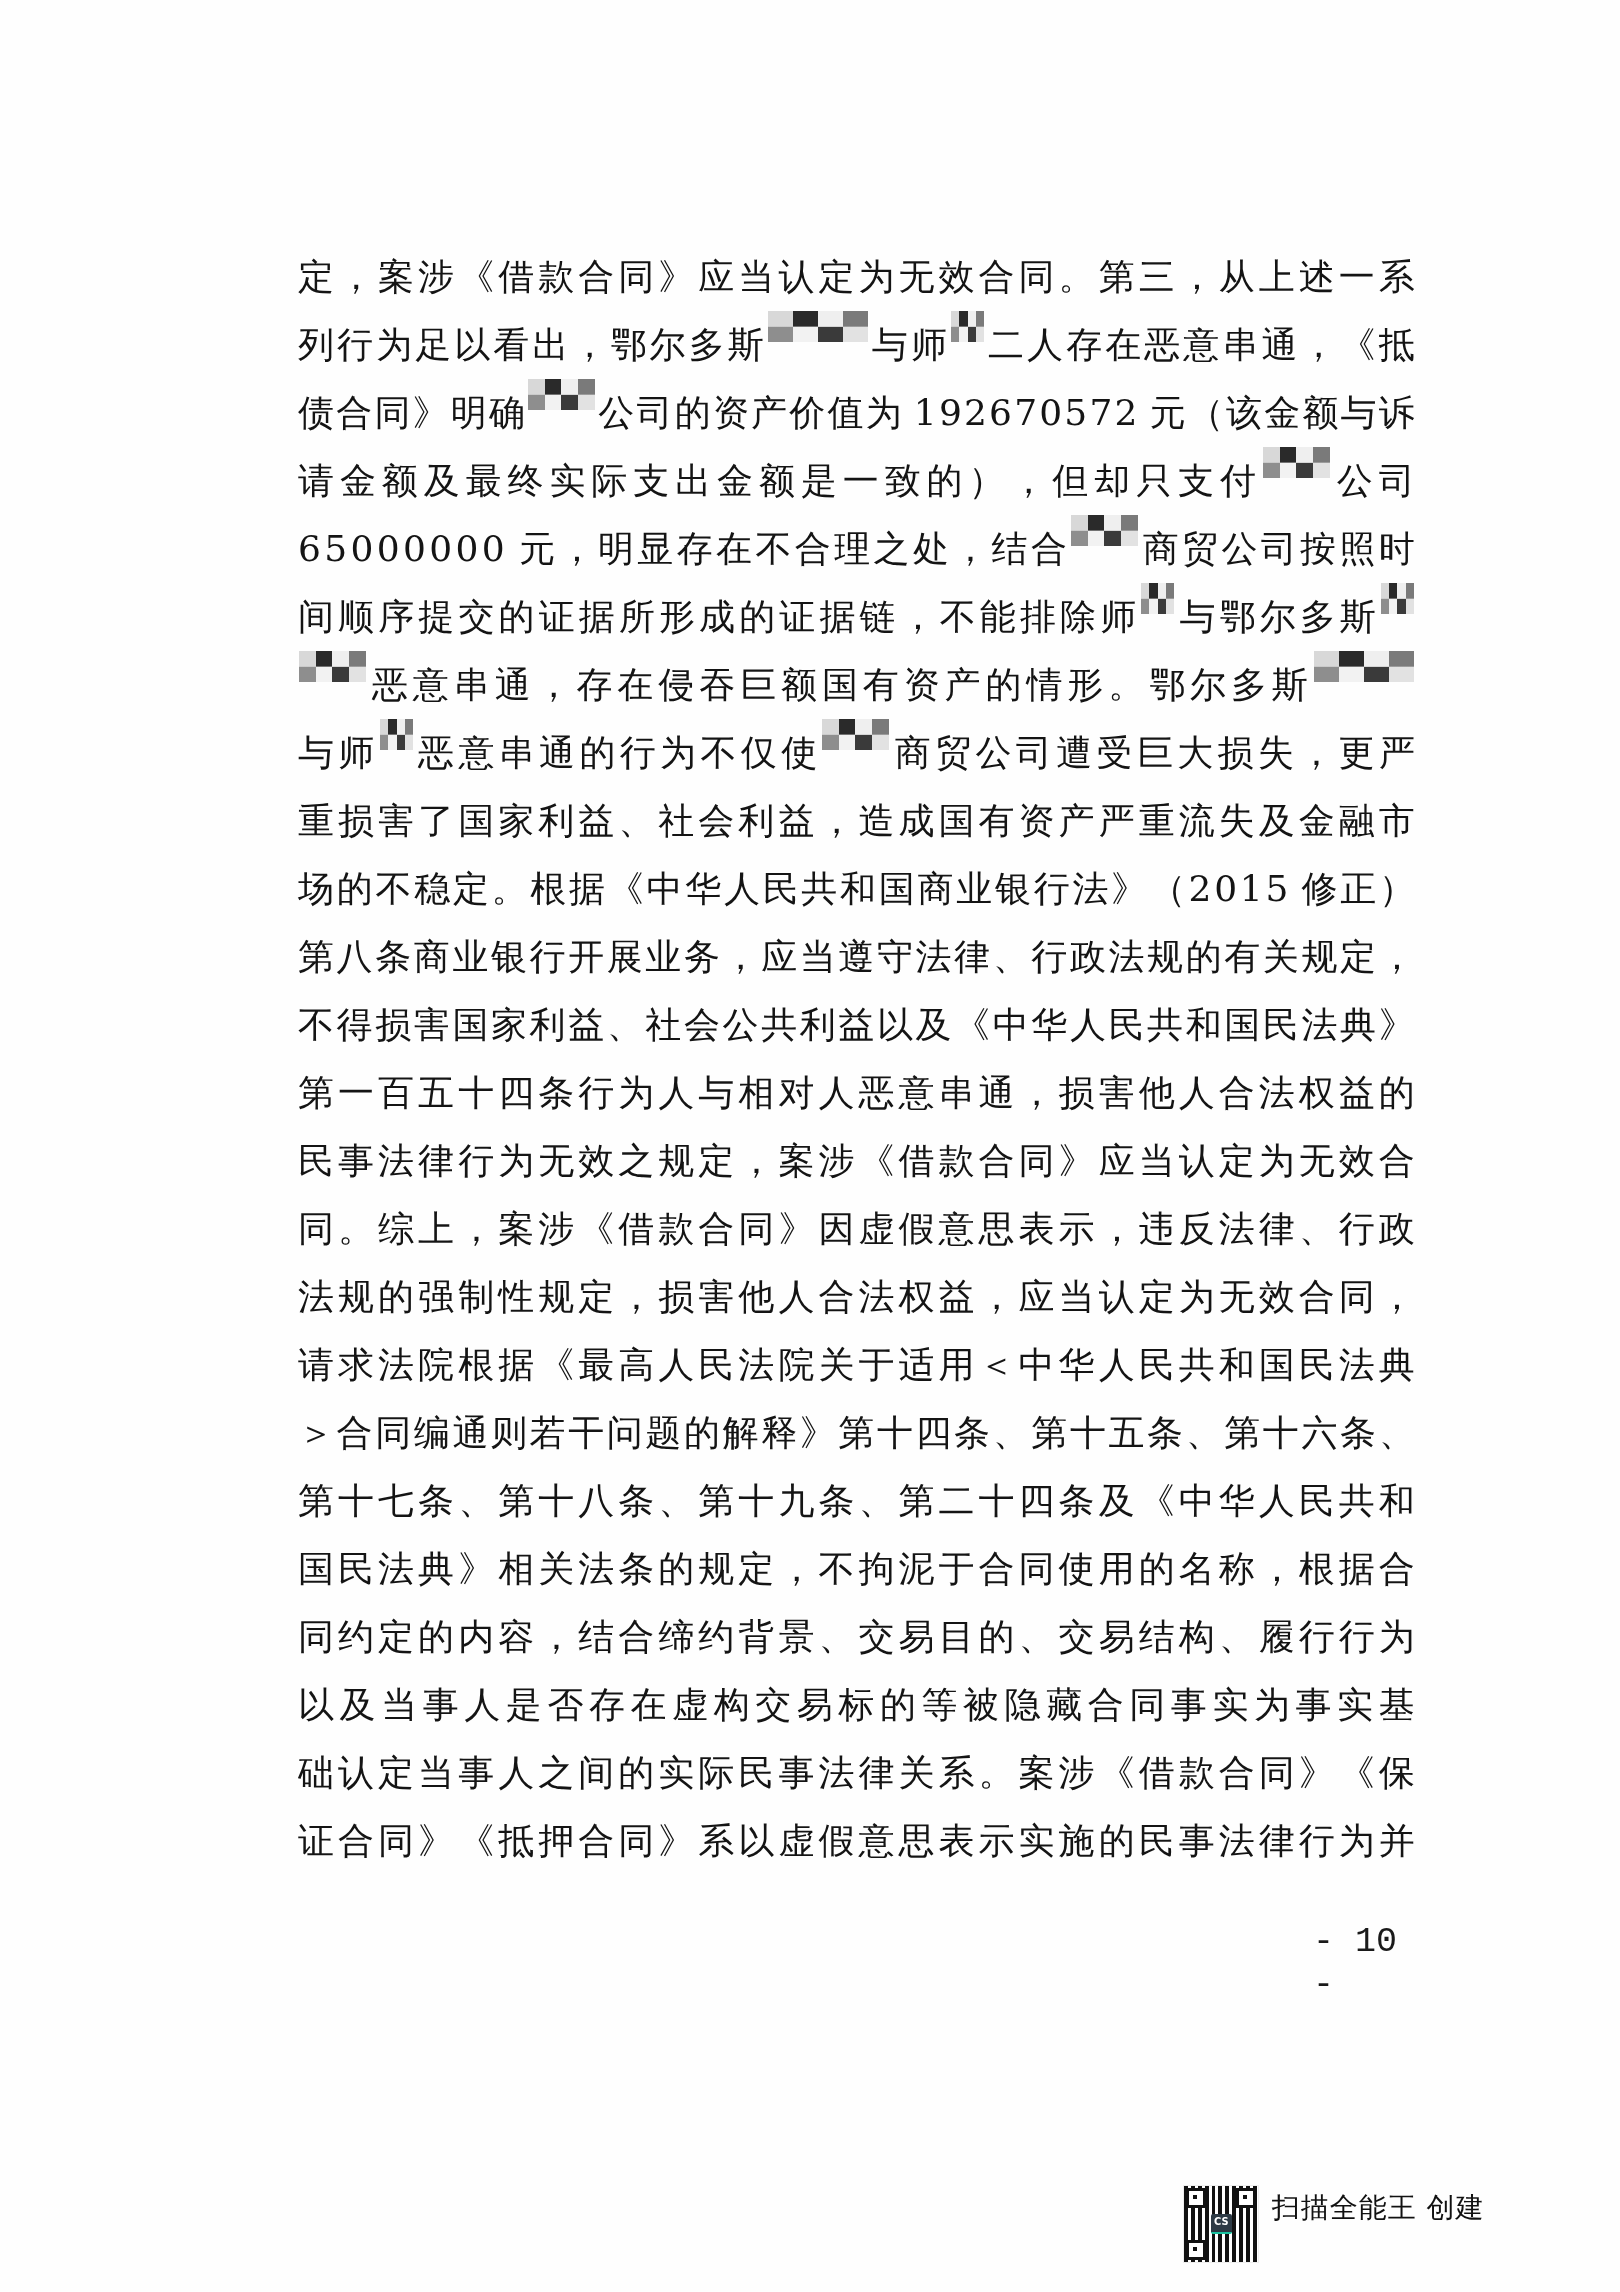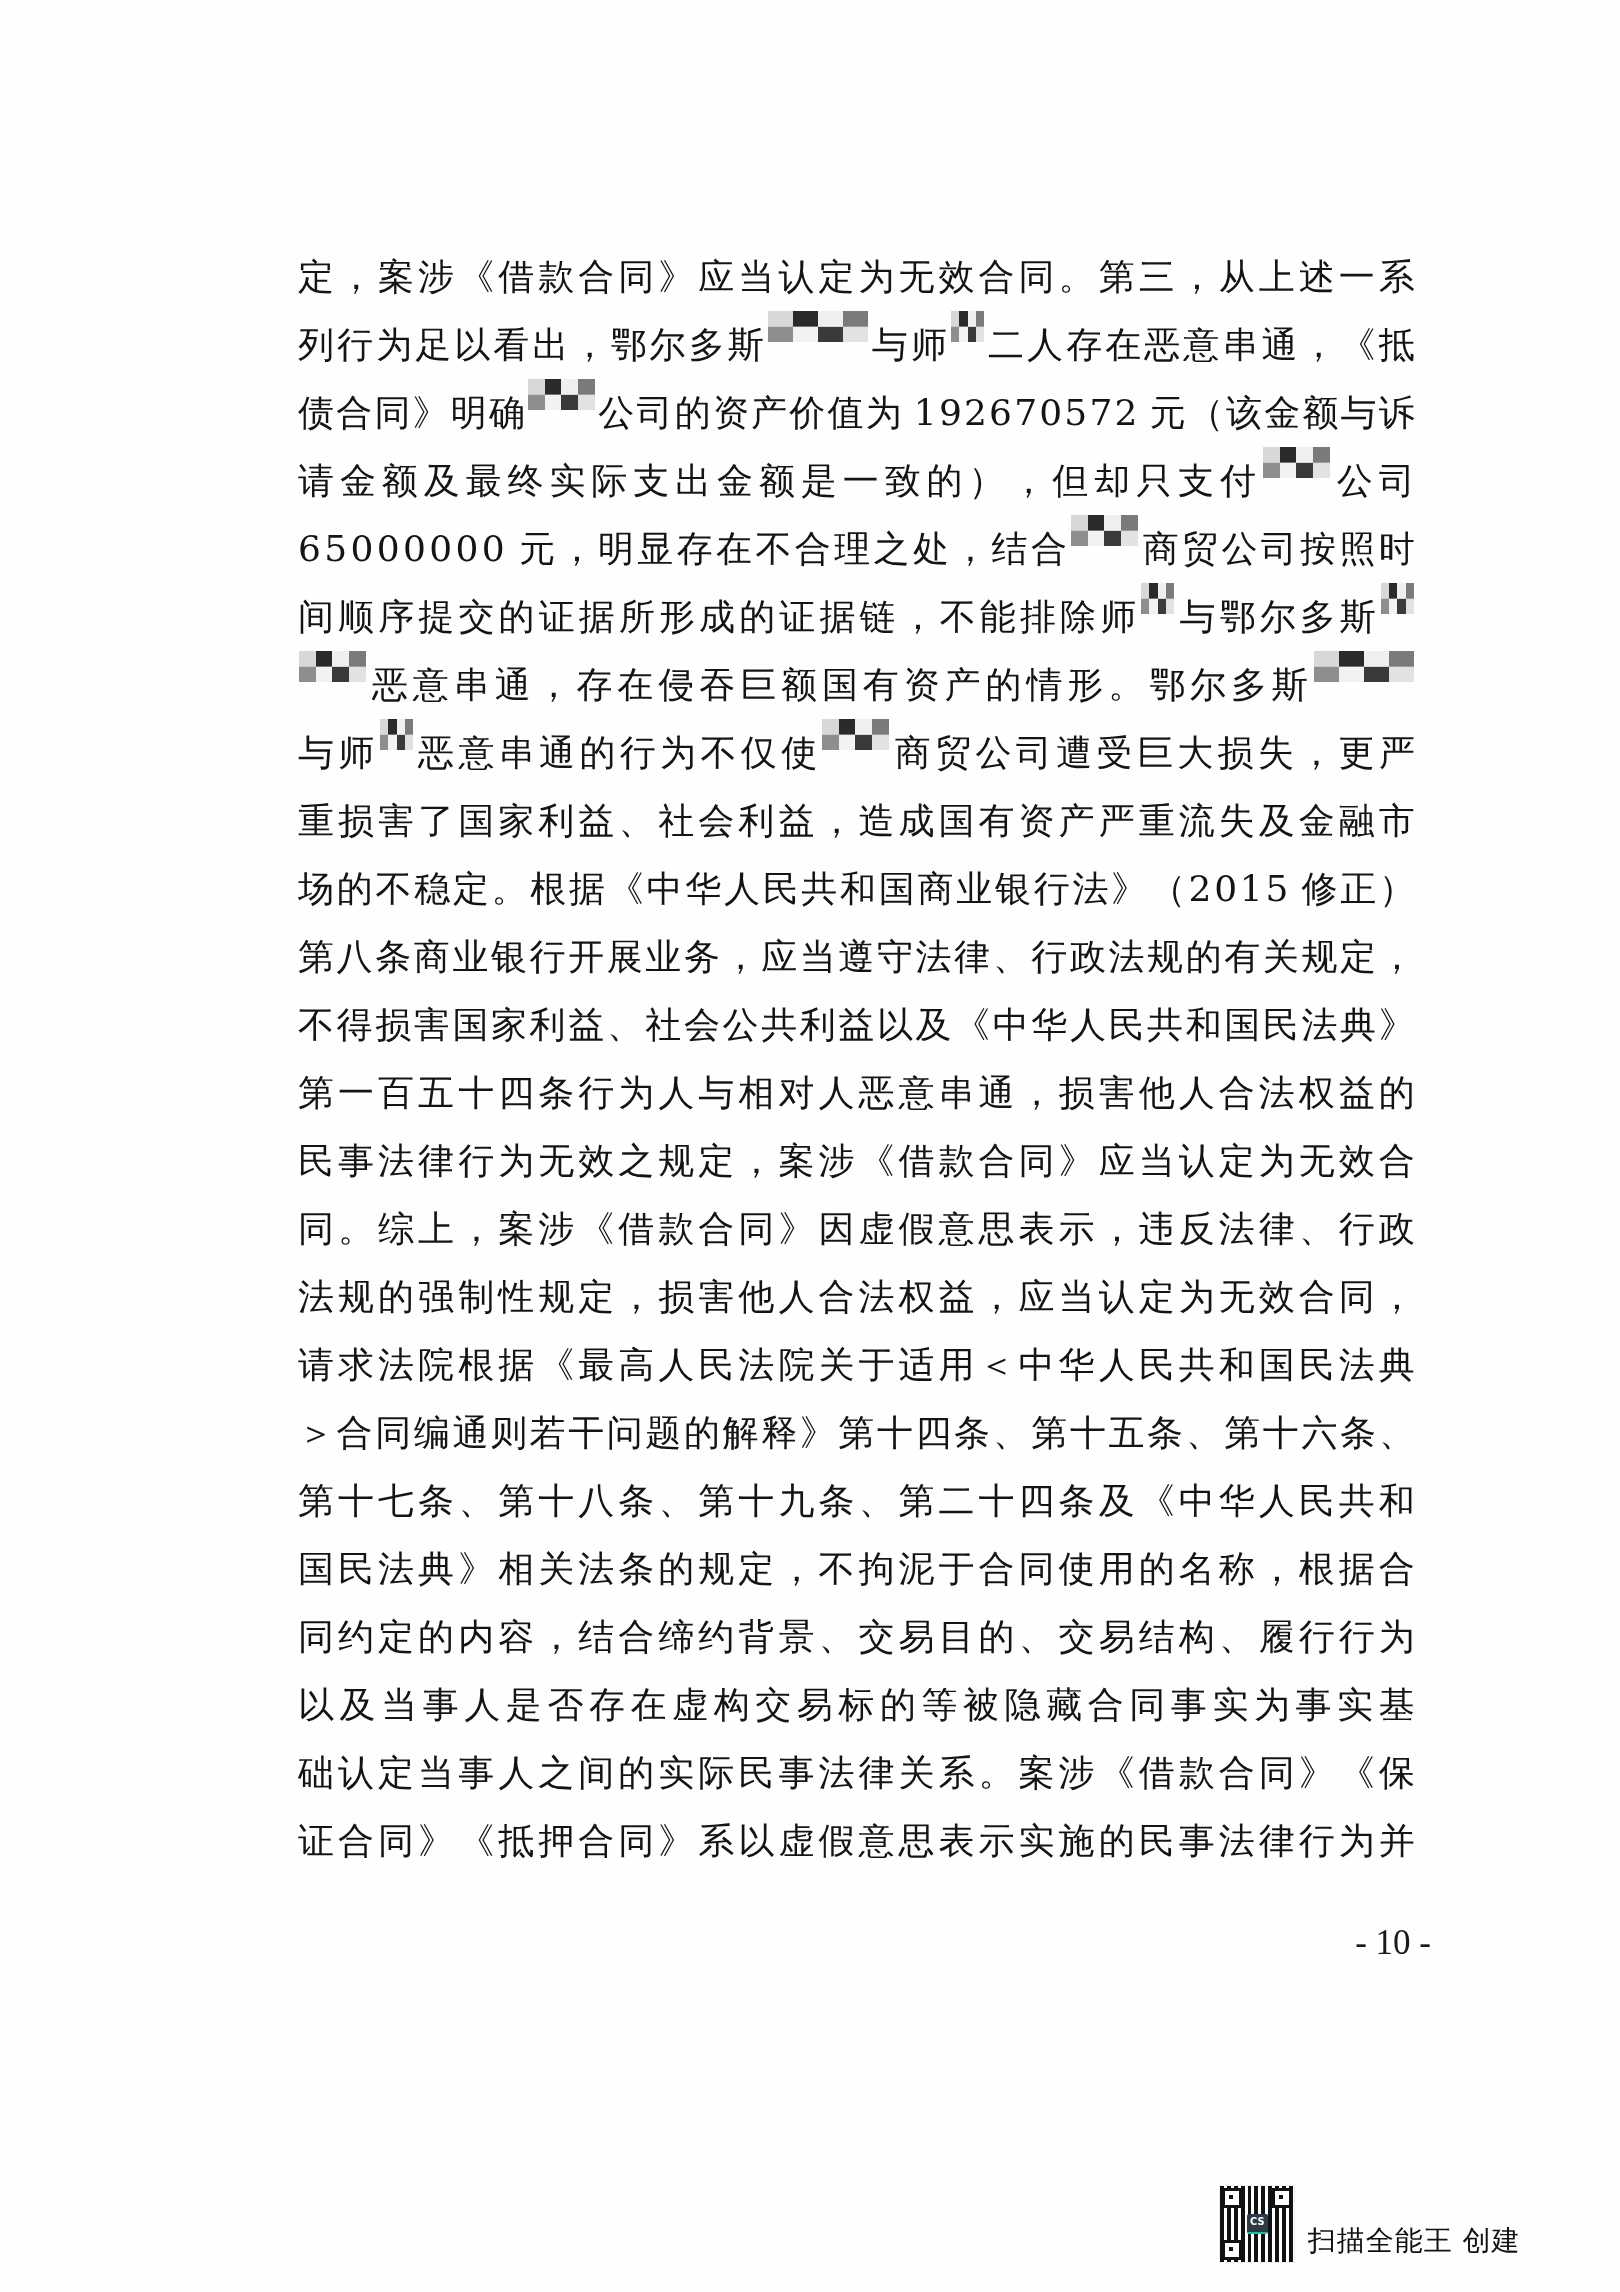--- a/index.html
+++ b/index.html
@@ -61,32 +61,32 @@
     position: absolute;
     left: 0; right: 0; bottom: 0;
     height: 50%;
     background: linear-gradient(90deg, #8e8e8e 0 25%, #f2f2f2 25% 50%, #3a3a3a 50% 75%, #e2e2e2 75% 100%);
   }
   .page-number {
     position: absolute;
     left: 1313px;
     top: 1921px;
     width: 118px;
-    text-align: right;
+    text-align: left;
     font-size: 35px;
     line-height: 43px;
-    font-family: Liberation Serif, serif;
+    font-family: Liberation Mono, monospace;
     color: #1a1a1a;
   }
   .watermark {
     position: absolute;
-    left: 1220px;
+    left: 1184px;
     top: 2186px;
     display: flex;
-    align-items: flex-end;
+    align-items: flex-start;
   }
   .qr {
     width: 74px;
     height: 76px;
     position: relative;
     background:
       repeating-linear-gradient(90deg, #111 0 3.9px, transparent 3.9px 6.9px),
       repeating-linear-gradient(0deg, #fff 0 2.9px, transparent 2.9px 5.9px);
     background-color: #fff;
     outline: 1px solid #eee;

